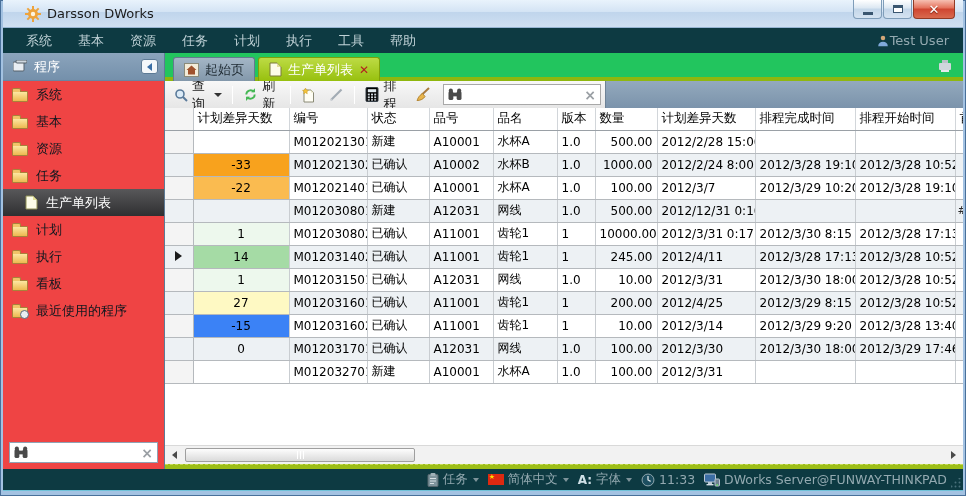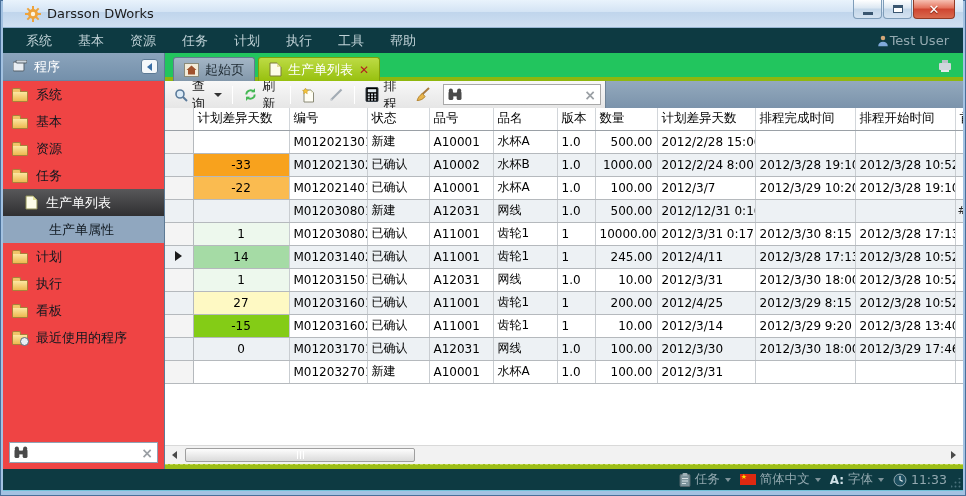--- a/index.html
+++ b/index.html
@@ -232,23 +232,20 @@
             <span class="lbl">任务</span>
           </div>
           <div class="sb-item selected">
             <span class="doc-ic">
               <svg width="13" height="15" viewBox="0 0 13 15">
                 <path d="M1 1 H8 L12 5 V14 H1 Z" fill="#fdfce8" stroke="#8f8f55"></path>
                 <path d="M8 1 L8 5 H12 Z" fill="#e3e09a"></path>
               </svg>
             </span>
             <span class="lbl">生产单列表</span>
-          </div>
-          <div class="sb-item sub">
-            <span class="lbl">生产单属性</span>
           </div>
           <div class="sb-item">
             <span class="folder"></span>
             <span class="lbl">计划</span>
           </div>
           <div class="sb-item">
             <span class="folder"></span>
             <span class="lbl">执行</span>
           </div>
           <div class="sb-item">
@@ -540,21 +537,21 @@
                 <td class="l">齿轮1</td>
                 <td class="l">1</td>
                 <td class="r">200.00</td>
                 <td class="l">2012/4/25</td>
                 <td class="l">2012/3/29 8:15</td>
                 <td class="l">2012/3/28 10:52</td>
                 <td></td>
               </tr>
               <tr>
                 <td class="selcol"></td>
-                <td class="c" style="background: #84cc16;">-15</td>
+                <td class="c" style="background: #3b82f6;">-15</td>
                 <td class="l">M012031602</td>
                 <td class="l">已确认</td>
                 <td class="l">A11001</td>
                 <td class="l">齿轮1</td>
                 <td class="l">1</td>
                 <td class="r">10.00</td>
                 <td class="l">2012/3/14</td>
                 <td class="l">2012/3/29 9:20</td>
                 <td class="l">2012/3/28 13:40</td>
                 <td></td>
@@ -633,20 +630,32 @@
       <span class="scaret"></span>
     </div>
     <div class="sitem">
       <span>
         <svg width="14" height="14" viewBox="0 0 16 16">
             <circle cx="8" cy="8" r="6.8" fill="#1d4f60" stroke="#9fb3ba"></circle>
             <path d="M8 3.5 V8 L11 9.6" fill="none" stroke="#dfe9ec" stroke-width="1.4"></path>
           </svg>
       </span>
       <span>11:33</span>
+    </div>
+    <div class="sitem">
+      <span>
+        <svg width="16" height="14" viewBox="0 0 16 14">
+            <rect x="0.5" y="1" width="11" height="8" rx="1" fill="#3b6ea5" stroke="#b9c8d3"></rect>
+            <rect x="4" y="9" width="4" height="2" fill="#b9c8d3"></rect>
+            <rect x="2.5" y="11" width="7" height="1.4" fill="#d5dfe6"></rect>
+            <rect x="11" y="6" width="4.5" height="7" rx="0.8" fill="#6e8291" stroke="#b9c8d3"></rect>
+            <circle cx="13.2" cy="12" r="0.9" fill="#6fe06f"></circle>
+          </svg>
+      </span>
+      <span>DWorks Server@FUNWAY-THINKPAD</span>
     </div>
     <span class="grip">
       <svg width="10" height="10" viewBox="0 0 10 10">
           <g fill="#49707a">
             <circle cx="8.5" cy="8.5" r="1"></circle>
             <circle cx="8.5" cy="4.5" r="1"></circle>
             <circle cx="4.5" cy="8.5" r="1"></circle>
             <circle cx="8.5" cy="0.5" r="1"></circle>
             <circle cx="0.5" cy="8.5" r="1"></circle>
             <circle cx="4.5" cy="4.5" r="1"></circle>

